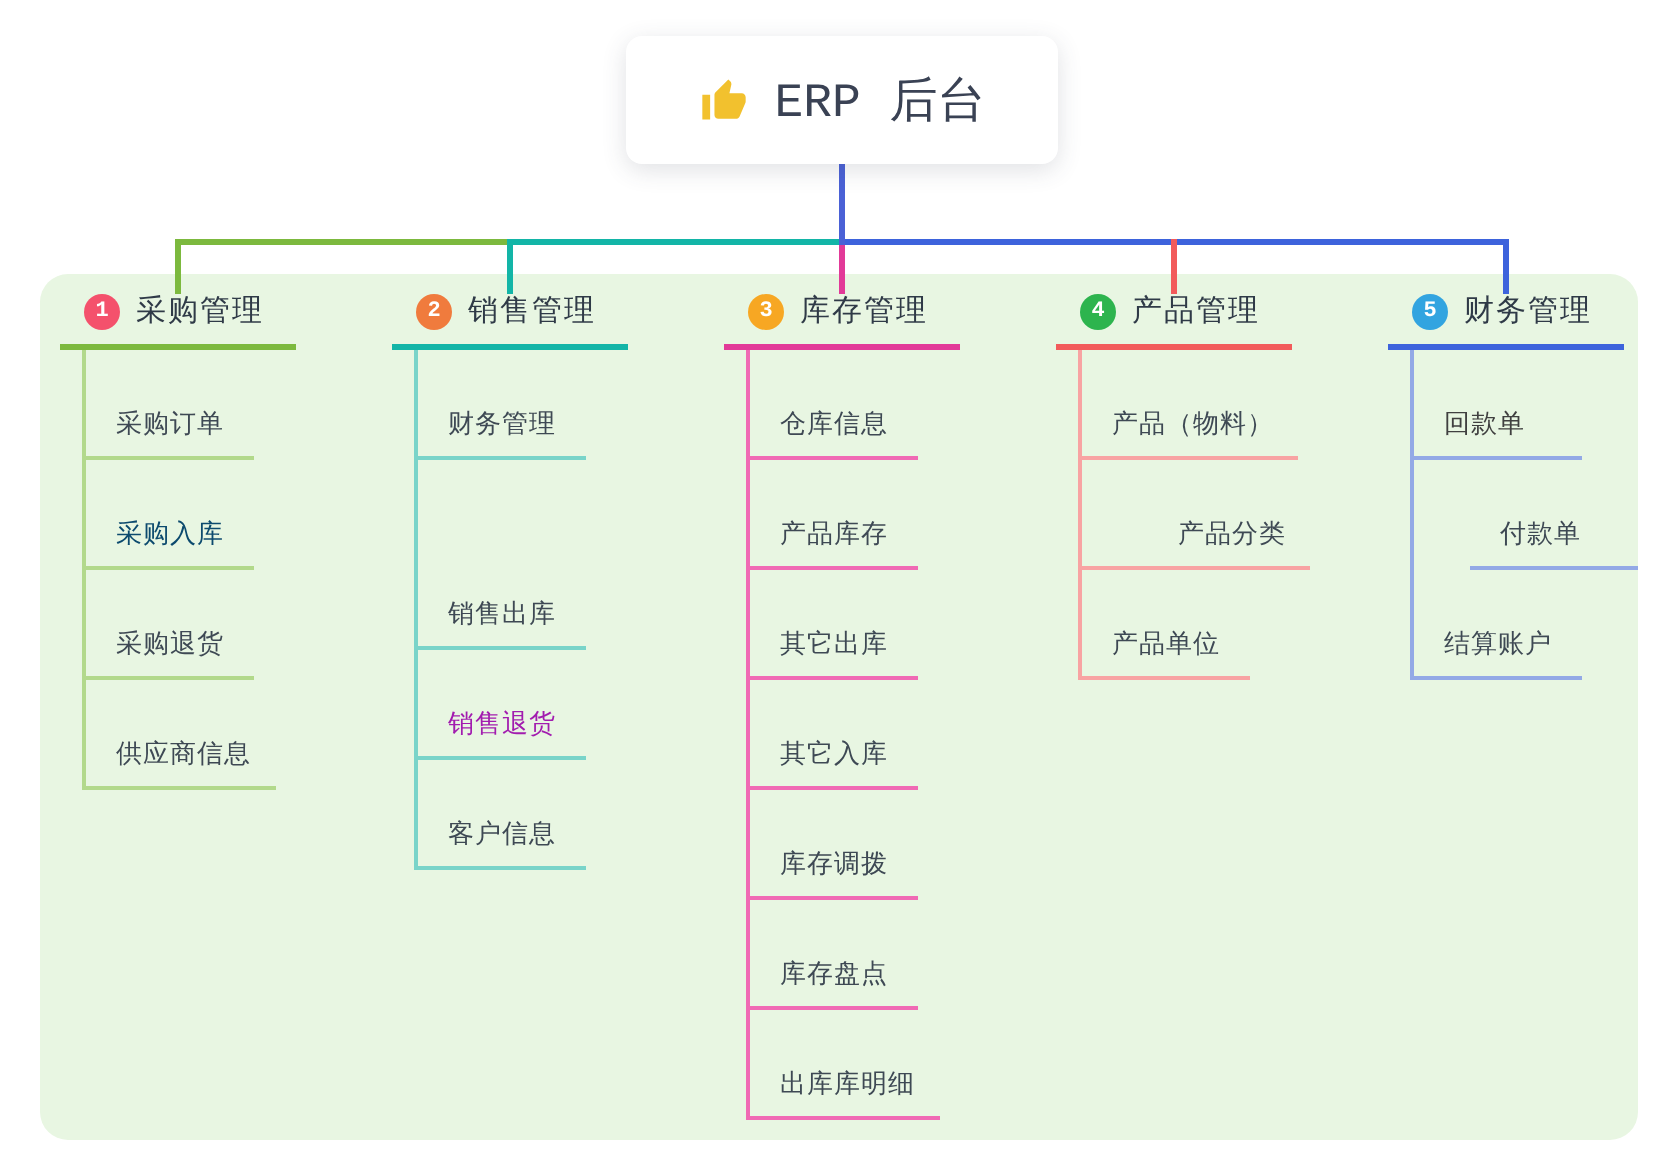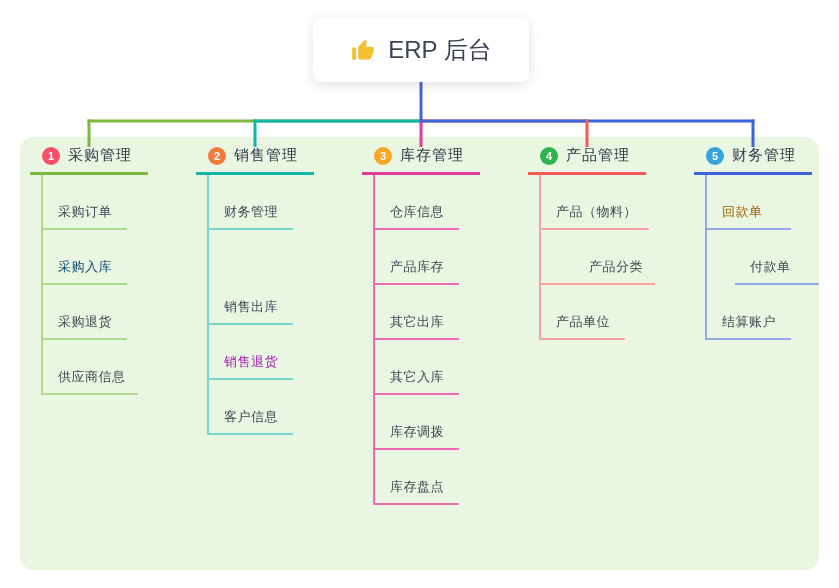--- a/index.html
+++ b/index.html
@@ -1,18 +1,18 @@
 <!DOCTYPE html>
 <html><head>
 <meta charset="utf-8">
 <style>
   html,body{margin:0;padding:0;background:#ffffff;}
   .canvas{
     position:relative;width:839px;height:588px;overflow:hidden;
-    font-family:Liberation Sans, sans-serif;background:#ffffff;
+    font-family:Liberation Mono, monospace;background:#ffffff;
   }
   .panel{
     position:absolute;left:20px;top:137px;width:799px;height:433px;
     border-radius:14px;
   }
   .root-node{
     position:absolute;left:313px;top:18px;width:216px;height:64px;
     background:#ffffff;border-radius:8px;
     box-shadow:0 3px 12px rgba(60,70,90,0.16);
     display:flex;align-items:center;justify-content:center;gap:12px;
@@ -101,38 +101,39 @@
           <span class="badge" style="background: rgb(247, 167, 35);">3</span>
           <span class="branch-label" style="color: rgb(47, 58, 71);">库存管理</span>
         </div>
         <div class="sub-list" style="border-left-color: rgb(240, 106, 180);">
           <div class="sub-item" style="border-bottom-color: rgb(240, 106, 180); color: rgb(62, 73, 84);">仓库信息</div>
           <div class="sub-item" style="border-bottom-color: rgb(240, 106, 180); color: rgb(62, 73, 84);">产品库存</div>
           <div class="sub-item" style="border-bottom-color: rgb(240, 106, 180); color: rgb(62, 73, 84);">其它出库</div>
           <div class="sub-item" style="border-bottom-color: rgb(240, 106, 180); color: rgb(62, 73, 84);">其它入库</div>
           <div class="sub-item" style="border-bottom-color: rgb(240, 106, 180); color: rgb(62, 73, 84);">库存调拨</div>
           <div class="sub-item" style="border-bottom-color: rgb(240, 106, 180); color: rgb(62, 73, 84);">库存盘点</div>
+          <div class="sub-item" style="border-bottom-color: rgb(240, 106, 180); color: rgb(62, 73, 84);">出库库明细</div>
         </div>
       </div>
       <div class="column" style="left: 528px;">
         <div class="branch-header" style="border-bottom-color: rgb(242, 91, 91);">
           <span class="badge" style="background: rgb(45, 180, 78);">4</span>
           <span class="branch-label" style="color: rgb(47, 58, 71);">产品管理</span>
         </div>
         <div class="sub-list" style="border-left-color: rgb(248, 163, 163);">
           <div class="sub-item" style="border-bottom-color: rgb(248, 163, 163); color: rgb(62, 73, 84);">产品（物料）</div>
           <div class="sub-item" style="border-bottom-color: rgb(248, 163, 163); color: rgb(62, 73, 84); padding-left: 48px;">产品分类</div>
           <div class="sub-item" style="border-bottom-color: rgb(248, 163, 163); color: rgb(62, 73, 84);">产品单位</div>
         </div>
       </div>
       <div class="column" style="left: 694px;">
         <div class="branch-header" style="border-bottom-color: rgb(61, 99, 220);">
           <span class="badge" style="background: rgb(50, 164, 224);">5</span>
           <span class="branch-label" style="color: rgb(47, 58, 71);">财务管理</span>
         </div>
         <div class="sub-list" style="border-left-color: rgb(147, 169, 230);">
-          <div class="sub-item" style="border-bottom-color: rgb(147, 169, 230); color: #a16207;">回款单</div>
+          <div class="sub-item" style="border-bottom-color: rgb(147, 169, 230); color: #404040;">回款单</div>
           <div class="sub-item" style="border-bottom-color: rgb(147, 169, 230); color: rgb(62, 73, 84); margin-left: 28px;">付款单</div>
           <div class="sub-item" style="border-bottom-color: rgb(147, 169, 230); color: rgb(62, 73, 84);">结算账户</div>
         </div>
       </div>
     </div>
 </div>
 
 </body></html>

